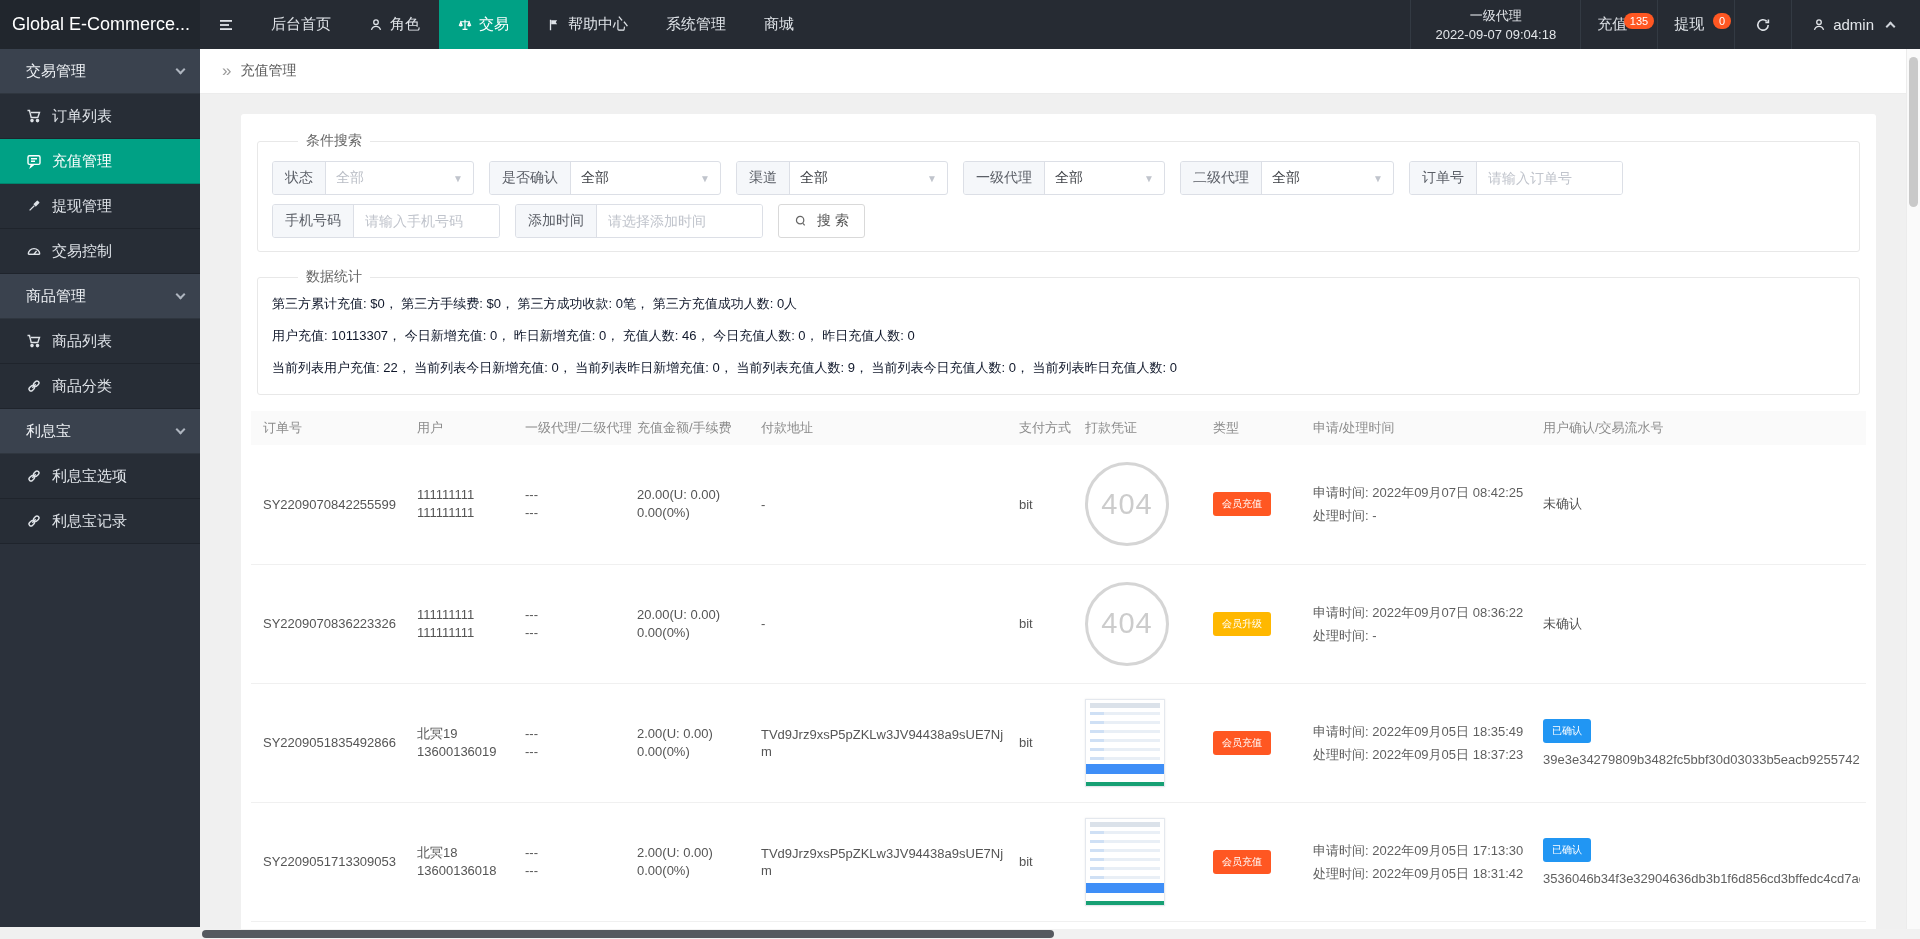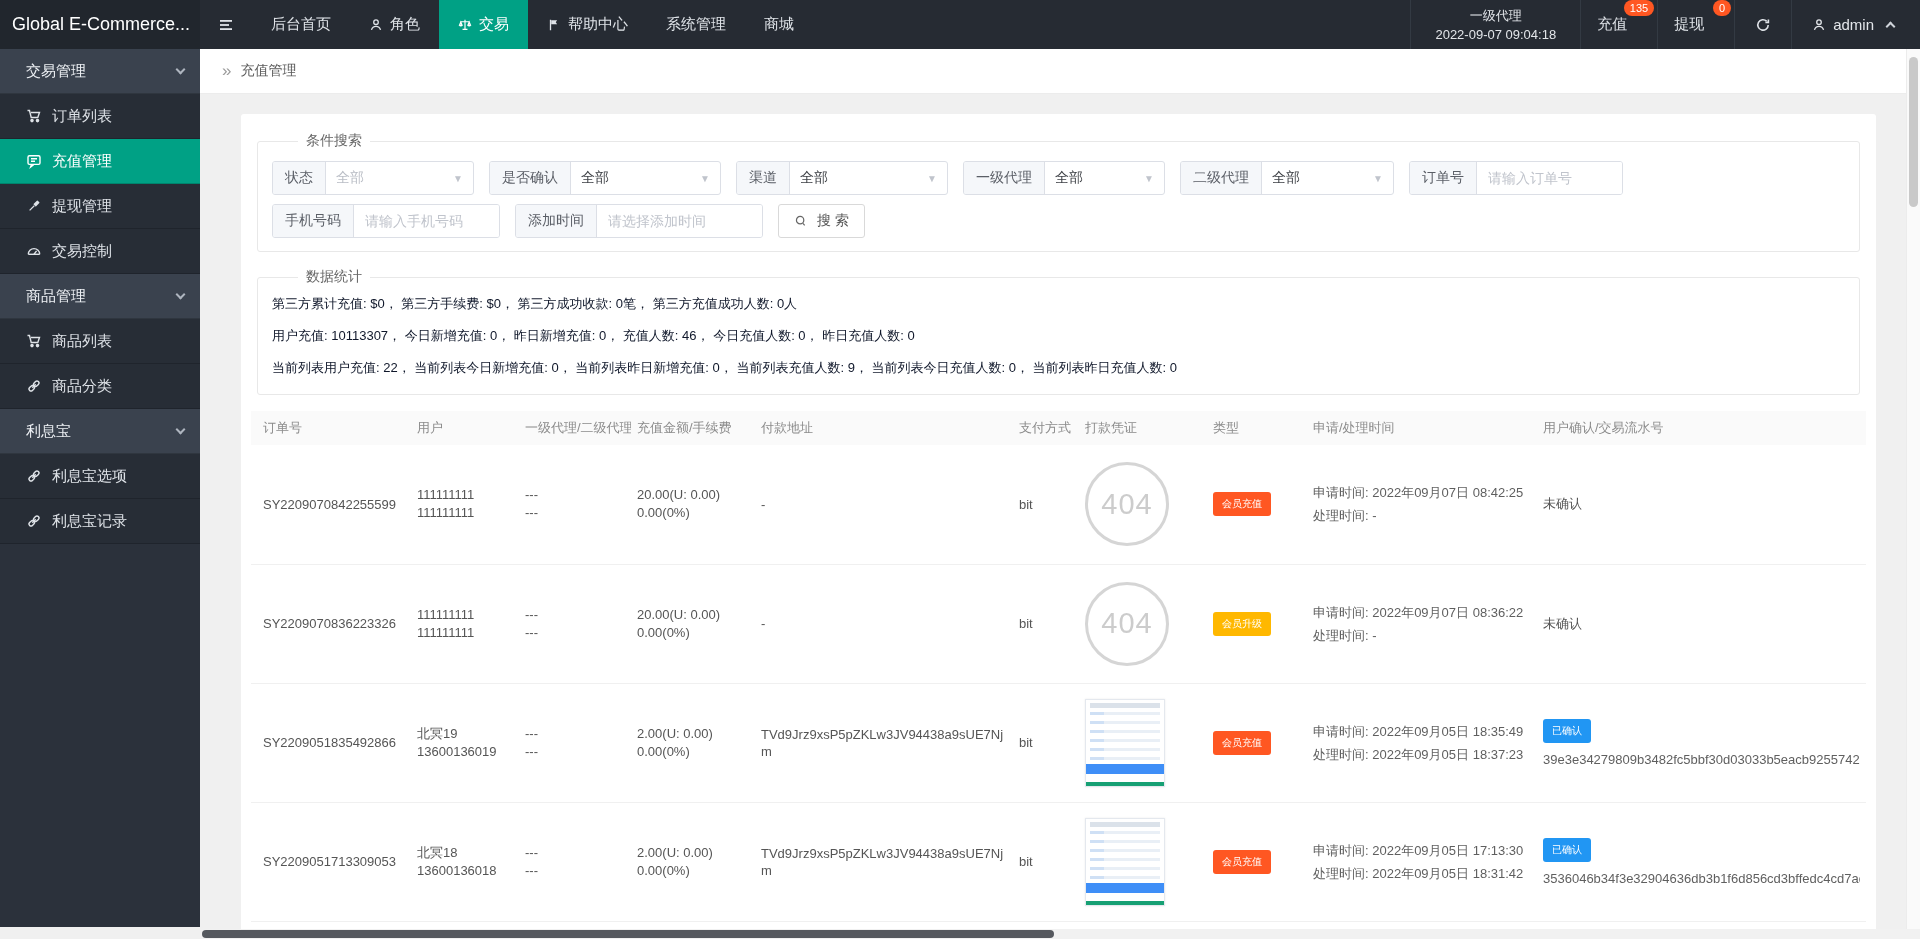--- a/index.html
+++ b/index.html
@@ -14,21 +14,21 @@
   .nav-burger { width:52px; display:flex; align-items:center; justify-content:center; cursor:pointer; }
   .nav-menu { display:flex; align-items:stretch; }
   .nav-item { display:flex; align-items:center; gap:7px; padding:17px 19px; font-size:15px;
               color:#dfe3e8; text-decoration:none; cursor:pointer; white-space:nowrap; }
   .nav-item.active { background:var(--accent); color:#fff; }
   .nav-right { margin-left:auto; display:flex; align-items:stretch; }
   .nav-time { display:flex; flex-direction:column; justify-content:center; text-align:center;
               padding:0 24px; font-size:13px; line-height:19px; border-left:1px solid #333a43; }
   .nav-link { position:relative; display:flex; align-items:center; padding:0 30px 0 16px;
               font-size:15px; color:#dfe3e8; cursor:pointer; border-left:1px solid #333a43; }
-  .nav-badge { position:absolute; top:0; right:3px; background:#ff5722; color:#fff;
+  .nav-badge { position:absolute; top:13px; right:3px; background:#ff5722; color:#fff;
                font-size:11px; line-height:14px; padding:1px 6px; border-radius:9px; min-width:10px; text-align:center; }
   .nav-refresh { display:flex; align-items:center; padding:0 20px; border-left:1px solid #333a43; cursor:pointer; }
   .nav-user { display:flex; align-items:center; gap:7px; padding:0 26px 0 20px;
               border-left:1px solid #333a43; font-size:15px; cursor:pointer; }
   .chev-up { width:7px; height:7px; border-left:2px solid #cfd4da; border-top:2px solid #cfd4da;
              transform:rotate(45deg); margin-left:6px; margin-top:4px; }
   .ic { width:16px; height:16px; flex:none; }
   .ic14 { width:14px; height:14px; flex:none; }
 
   

